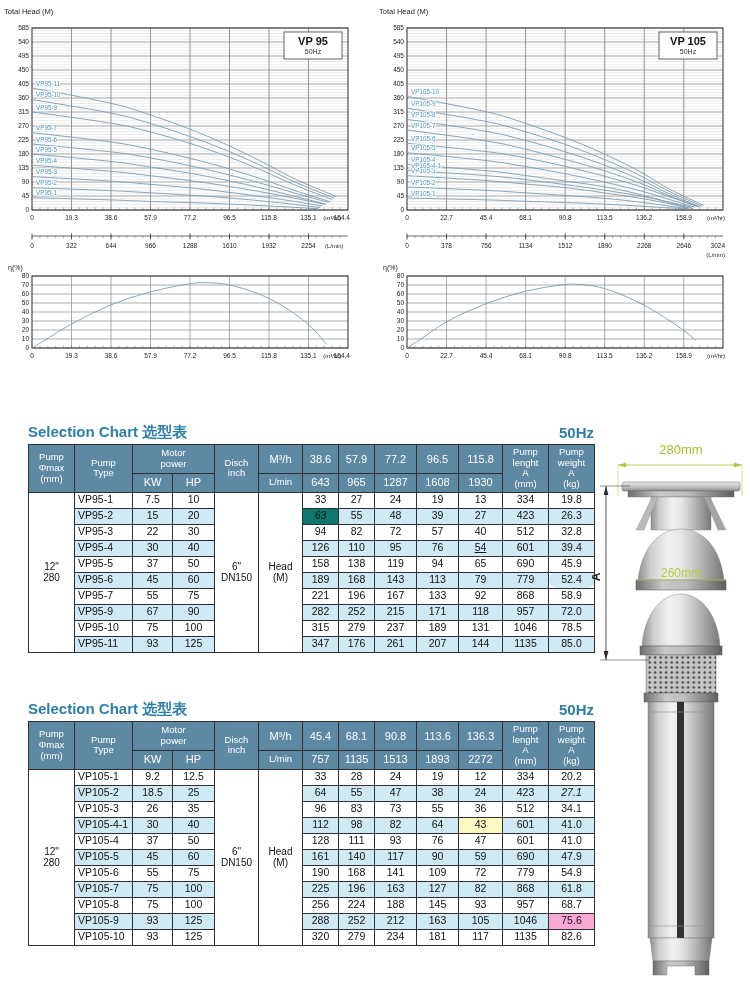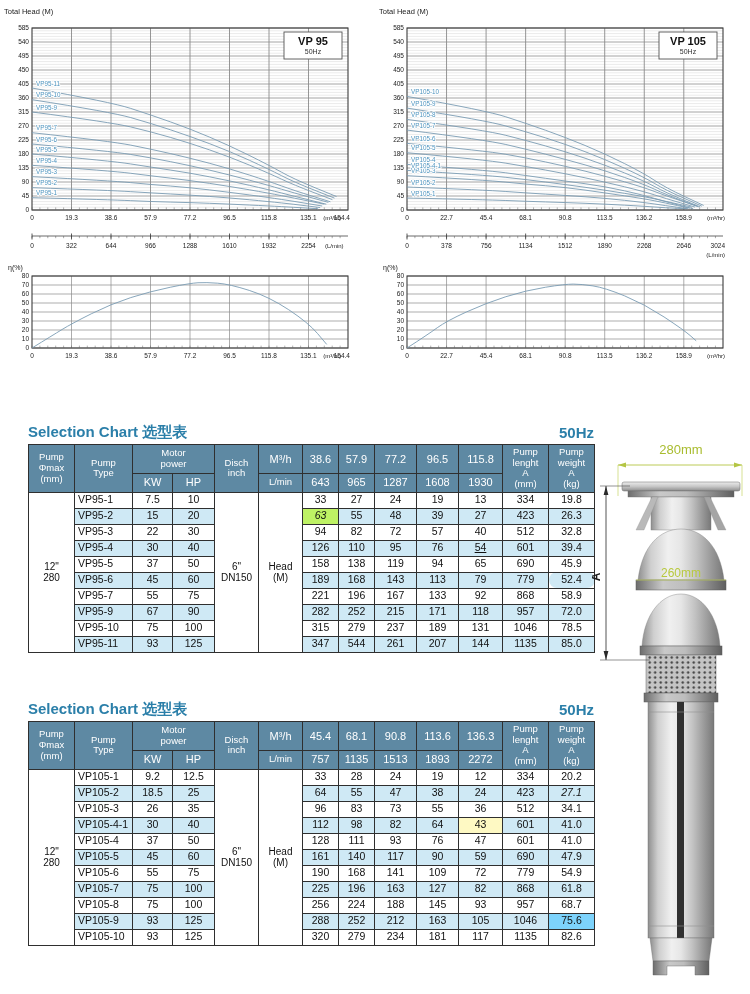--- a/index.html
+++ b/index.html
@@ -719,21 +719,21 @@
             <td>24</td>
             <td>19</td>
             <td>13</td>
             <td>334</td>
             <td>19.8</td>
           </tr>
           <tr>
             <td class="type" style="background: rgb(207, 233, 245);">VP95-2</td>
             <td style="background: rgb(207, 233, 245);">15</td>
             <td style="background: rgb(207, 233, 245);">20</td>
-            <td style="background: #bef264; font-style: italic;">63</td>
+            <td style="background: #0f766e; font-style: italic;">63</td>
             <td style="background: rgb(207, 233, 245);">55</td>
             <td style="background: rgb(207, 233, 245);">48</td>
             <td style="background: rgb(207, 233, 245);">39</td>
             <td style="background: rgb(207, 233, 245);">27</td>
             <td style="background: rgb(207, 233, 245);">423</td>
             <td style="background: rgb(207, 233, 245);">26.3</td>
           </tr>
           <tr>
             <td class="type">VP95-3</td>
             <td>22</td>
@@ -816,21 +816,21 @@
             <td>189</td>
             <td>131</td>
             <td>1046</td>
             <td>78.5</td>
           </tr>
           <tr>
             <td class="type" style="background: rgb(207, 233, 245);">VP95-11</td>
             <td style="background: rgb(207, 233, 245);">93</td>
             <td style="background: rgb(207, 233, 245);">125</td>
             <td style="background: rgb(207, 233, 245);">347</td>
-            <td style="background: rgb(207, 233, 245);">544</td>
+            <td style="background: rgb(207, 233, 245);">176</td>
             <td style="background: rgb(207, 233, 245);">261</td>
             <td style="background: rgb(207, 233, 245);">207</td>
             <td style="background: rgb(207, 233, 245);">144</td>
             <td style="background: rgb(207, 233, 245);">1135</td>
             <td style="background: rgb(207, 233, 245);">85.0</td>
           </tr>
         </tbody>
       </table>
   </div>
 
@@ -1010,21 +1010,21 @@
           <tr>
             <td class="type" style="background: rgb(207, 233, 245);">VP105-9</td>
             <td style="background: rgb(207, 233, 245);">93</td>
             <td style="background: rgb(207, 233, 245);">125</td>
             <td style="background: rgb(207, 233, 245);">288</td>
             <td style="background: rgb(207, 233, 245);">252</td>
             <td style="background: rgb(207, 233, 245);">212</td>
             <td style="background: rgb(207, 233, 245);">163</td>
             <td style="background: rgb(207, 233, 245);">105</td>
             <td style="background: rgb(207, 233, 245);">1046</td>
-            <td style="background: #7dd3fc;">75.6</td>
+            <td style="background: #f9a8d4;">75.6</td>
           </tr>
           <tr>
             <td class="type">VP105-10</td>
             <td>93</td>
             <td>125</td>
             <td>320</td>
             <td>279</td>
             <td>234</td>
             <td>181</td>
             <td>117</td>

